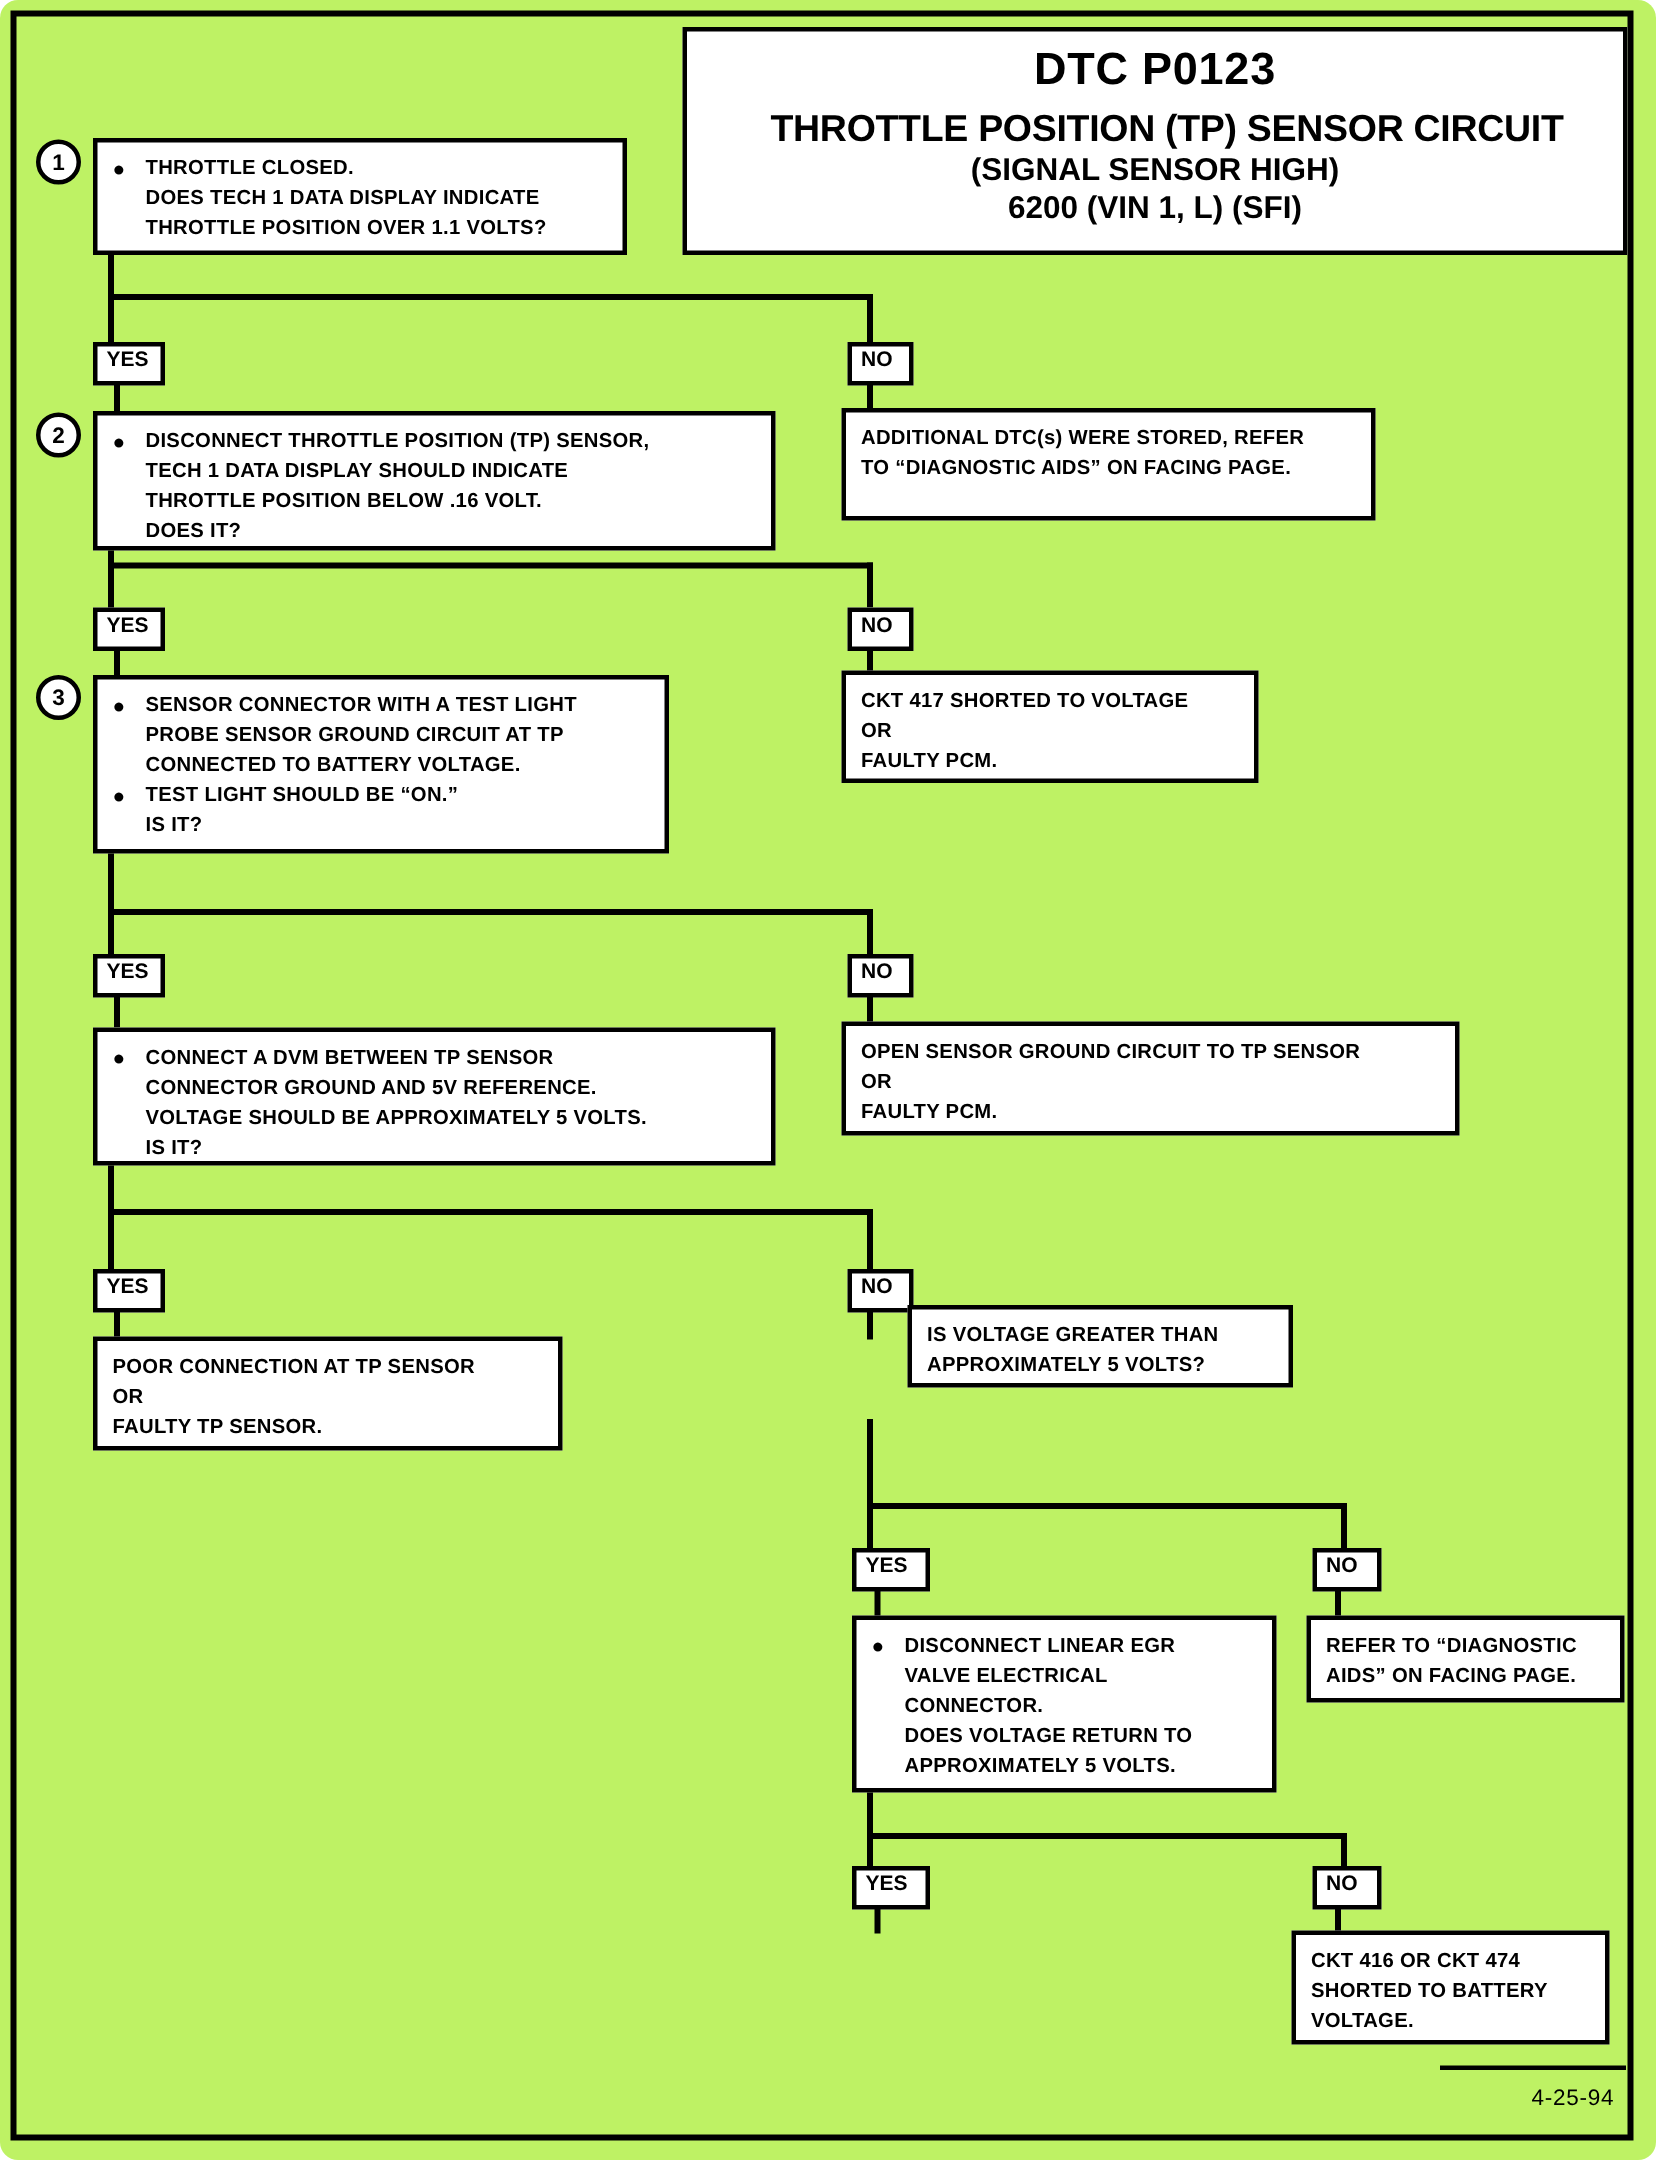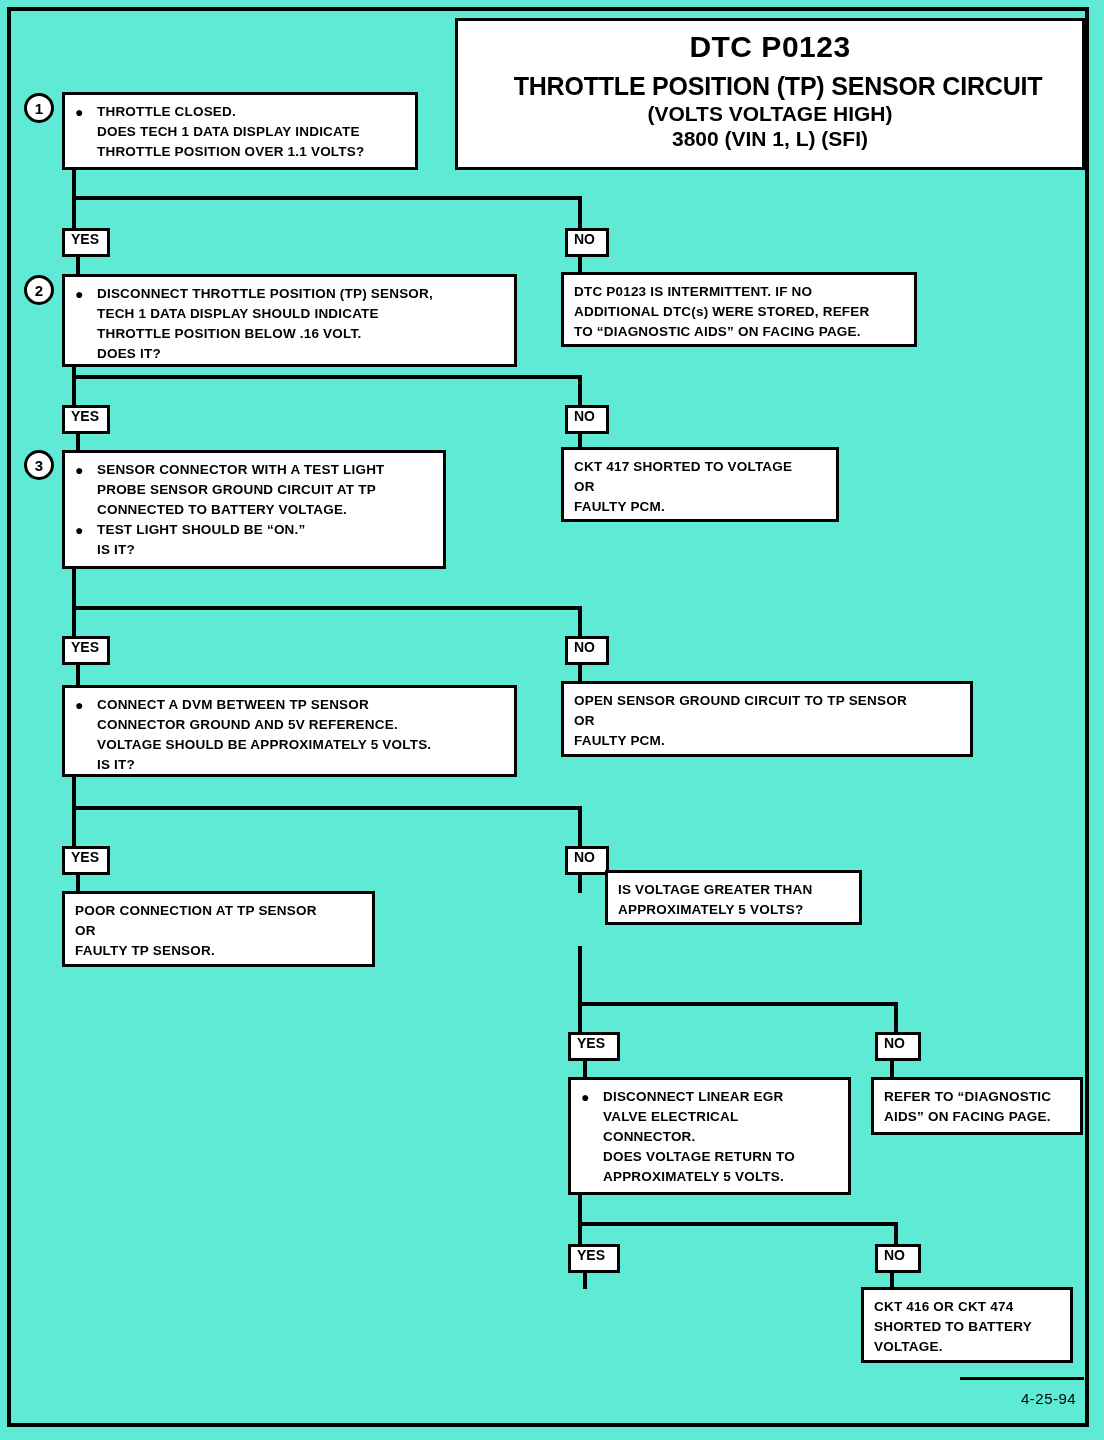--- a/index.html
+++ b/index.html
@@ -7,22 +7,23 @@
     padding: 0;
     background: #ffffff;
   }
   body {
     font-family: "Liberation Sans", sans-serif;
   }
   #page {
     position: relative;
     width: 1104px;
     height: 1440px;
-    background: #5eead4;
+    background: #bef264;
     overflow: hidden;
+    border-radius: 12px;
   }
   
   #frame {
     position: absolute;
     left: 7px;
     top: 7px;
     width: 1082px;
     height: 1420px;
     border: 4px solid #000;
     box-sizing: border-box;
@@ -143,22 +144,22 @@
 </style>
 </head>
 <body>
 
 <div id="page">
   <div id="frame"></div>
 
   <div class="title-block" style="left:455px; top:18px; width:630px; height:152px;">
     <div class="title-main">DTC P0123</div>
     <div class="title-sub1">THROTTLE POSITION (TP) SENSOR CIRCUIT</div>
-    <div class="title-sub2">(VOLTS VOLTAGE HIGH)</div>
-    <div class="title-sub3">3800  (VIN 1, L) (SFI)</div>
+    <div class="title-sub2">(SIGNAL SENSOR HIGH)</div>
+    <div class="title-sub3">6200  (VIN 1, L) (SFI)</div>
   </div>
 
   <div class="step-circle" style="left:24px; top:93px;">1</div>
 
   <div class="box" style="left:62px; top:92px; width:356px; height:78px;">
     <div class="bullet-row">
       <span class="bullet">●</span>
       <span class="bullet-text">
         <div>THROTTLE CLOSED.</div>
         <div>DOES TECH 1 DATA DISPLAY INDICATE</div>
@@ -175,21 +176,20 @@
     <span>YES</span>
   </div>
   <div class="tag" style="left:565px; top:228px; width:44px;">
     <span>NO</span>
   </div>
   <div class="ln-v" style="left:76px; top:255px; height:22px;"></div>
   <div class="ln-v" style="left:578px; top:255px; height:19px;"></div>
 
   <div class="box" style="left:561px; top:272px; width:356px; height:75px;">
     <div class="plain-text">
-      <div>DTC P0123 IS INTERMITTENT.  IF NO</div>
       <div>ADDITIONAL DTC(s) WERE STORED, REFER</div>
       <div>TO “DIAGNOSTIC AIDS” ON FACING PAGE.</div>
     </div>
   </div>
 
   <div class="step-circle" style="left:24px; top:275px;">2</div>
 
   <div class="box" style="left:62px; top:274px; width:455px; height:93px;">
     <div class="bullet-row">
       <span class="bullet">●</span>

